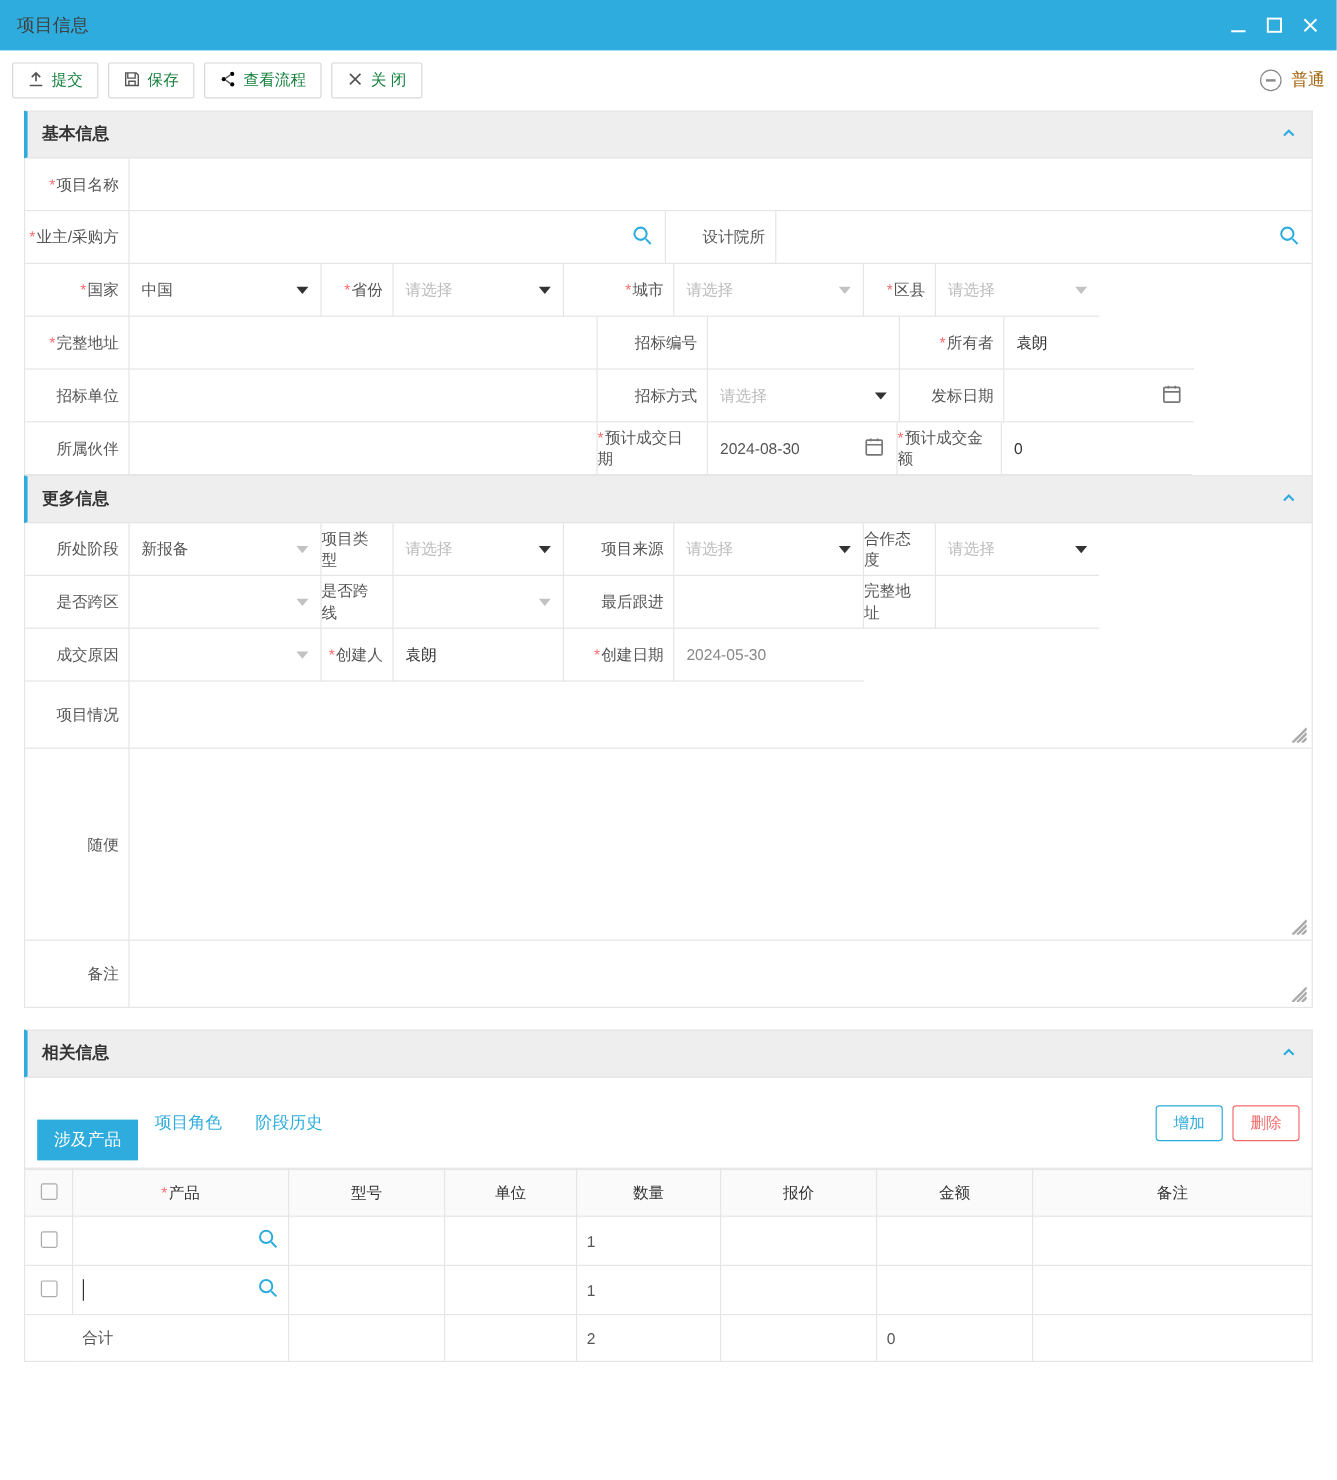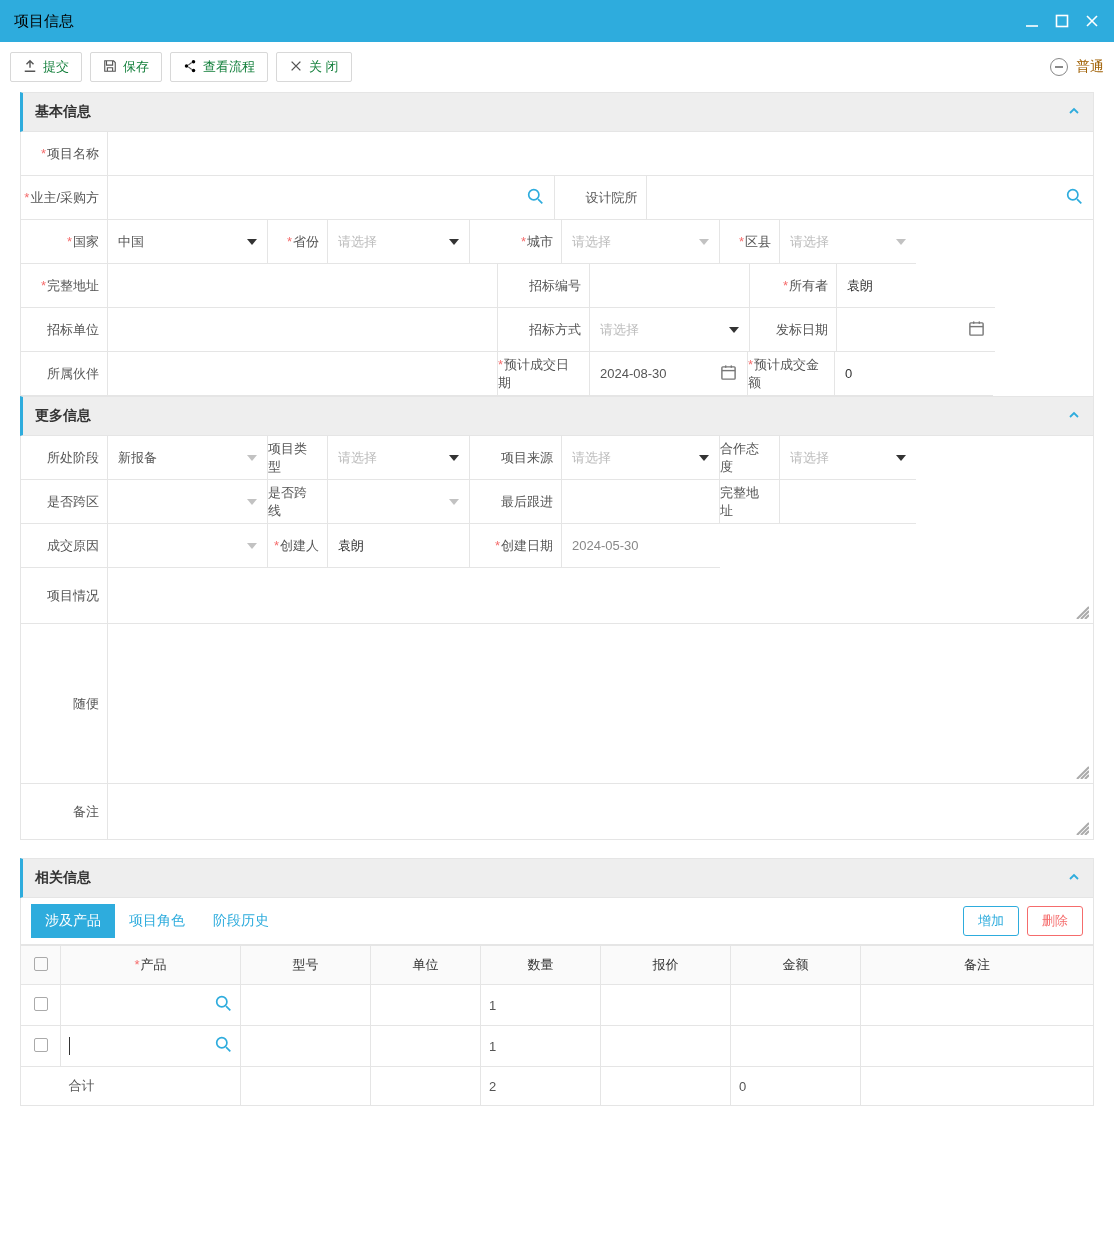--- a/index.html
+++ b/index.html
@@ -5,21 +5,21 @@
   * { box-sizing: border-box; margin: 0; padding: 0; }
   body {
     font-family: "Microsoft YaHei", Arial, sans-serif;
     font-size: 13px;
     color: #333;
     background: #fff;
     width: 1114px;
   }
   .titlebar {
     background: #2eacdd;
-    color: #000000;
+    color: #404040;
     height: 42px;
     display: flex;
     align-items: center;
     padding: 0 14px;
     font-size: 15px;
   }
   .titlebar-spacer { flex: 1; }
   .titlebar-buttons { display: flex; gap: 14px; align-items: center; }
   .win-btn { width: 16px; height: 16px; display: flex; align-items: center; justify-content: center; cursor: pointer; }
   .win-btn svg { width: 14px; height: 14px; stroke: #fff; fill: none; stroke-width: 1.6; }
@@ -154,20 +154,21 @@
   }
   .tab {
     padding: 8px 14px;
     font-size: 14px;
     cursor: pointer;
     color: #2eacdd;
   }
   .tab.active {
     background: #2eacdd;
     color: #fff;
+    margin-top: 29px;
   }
   .tabs-spacer { flex: 1; }
   .btn-outline-blue {
     border: 1px solid #2eacdd;
     color: #2eacdd;
     background: #fff;
     padding: 5px 14px;
     border-radius: 3px;
     margin-right: 8px;
     cursor: pointer;

